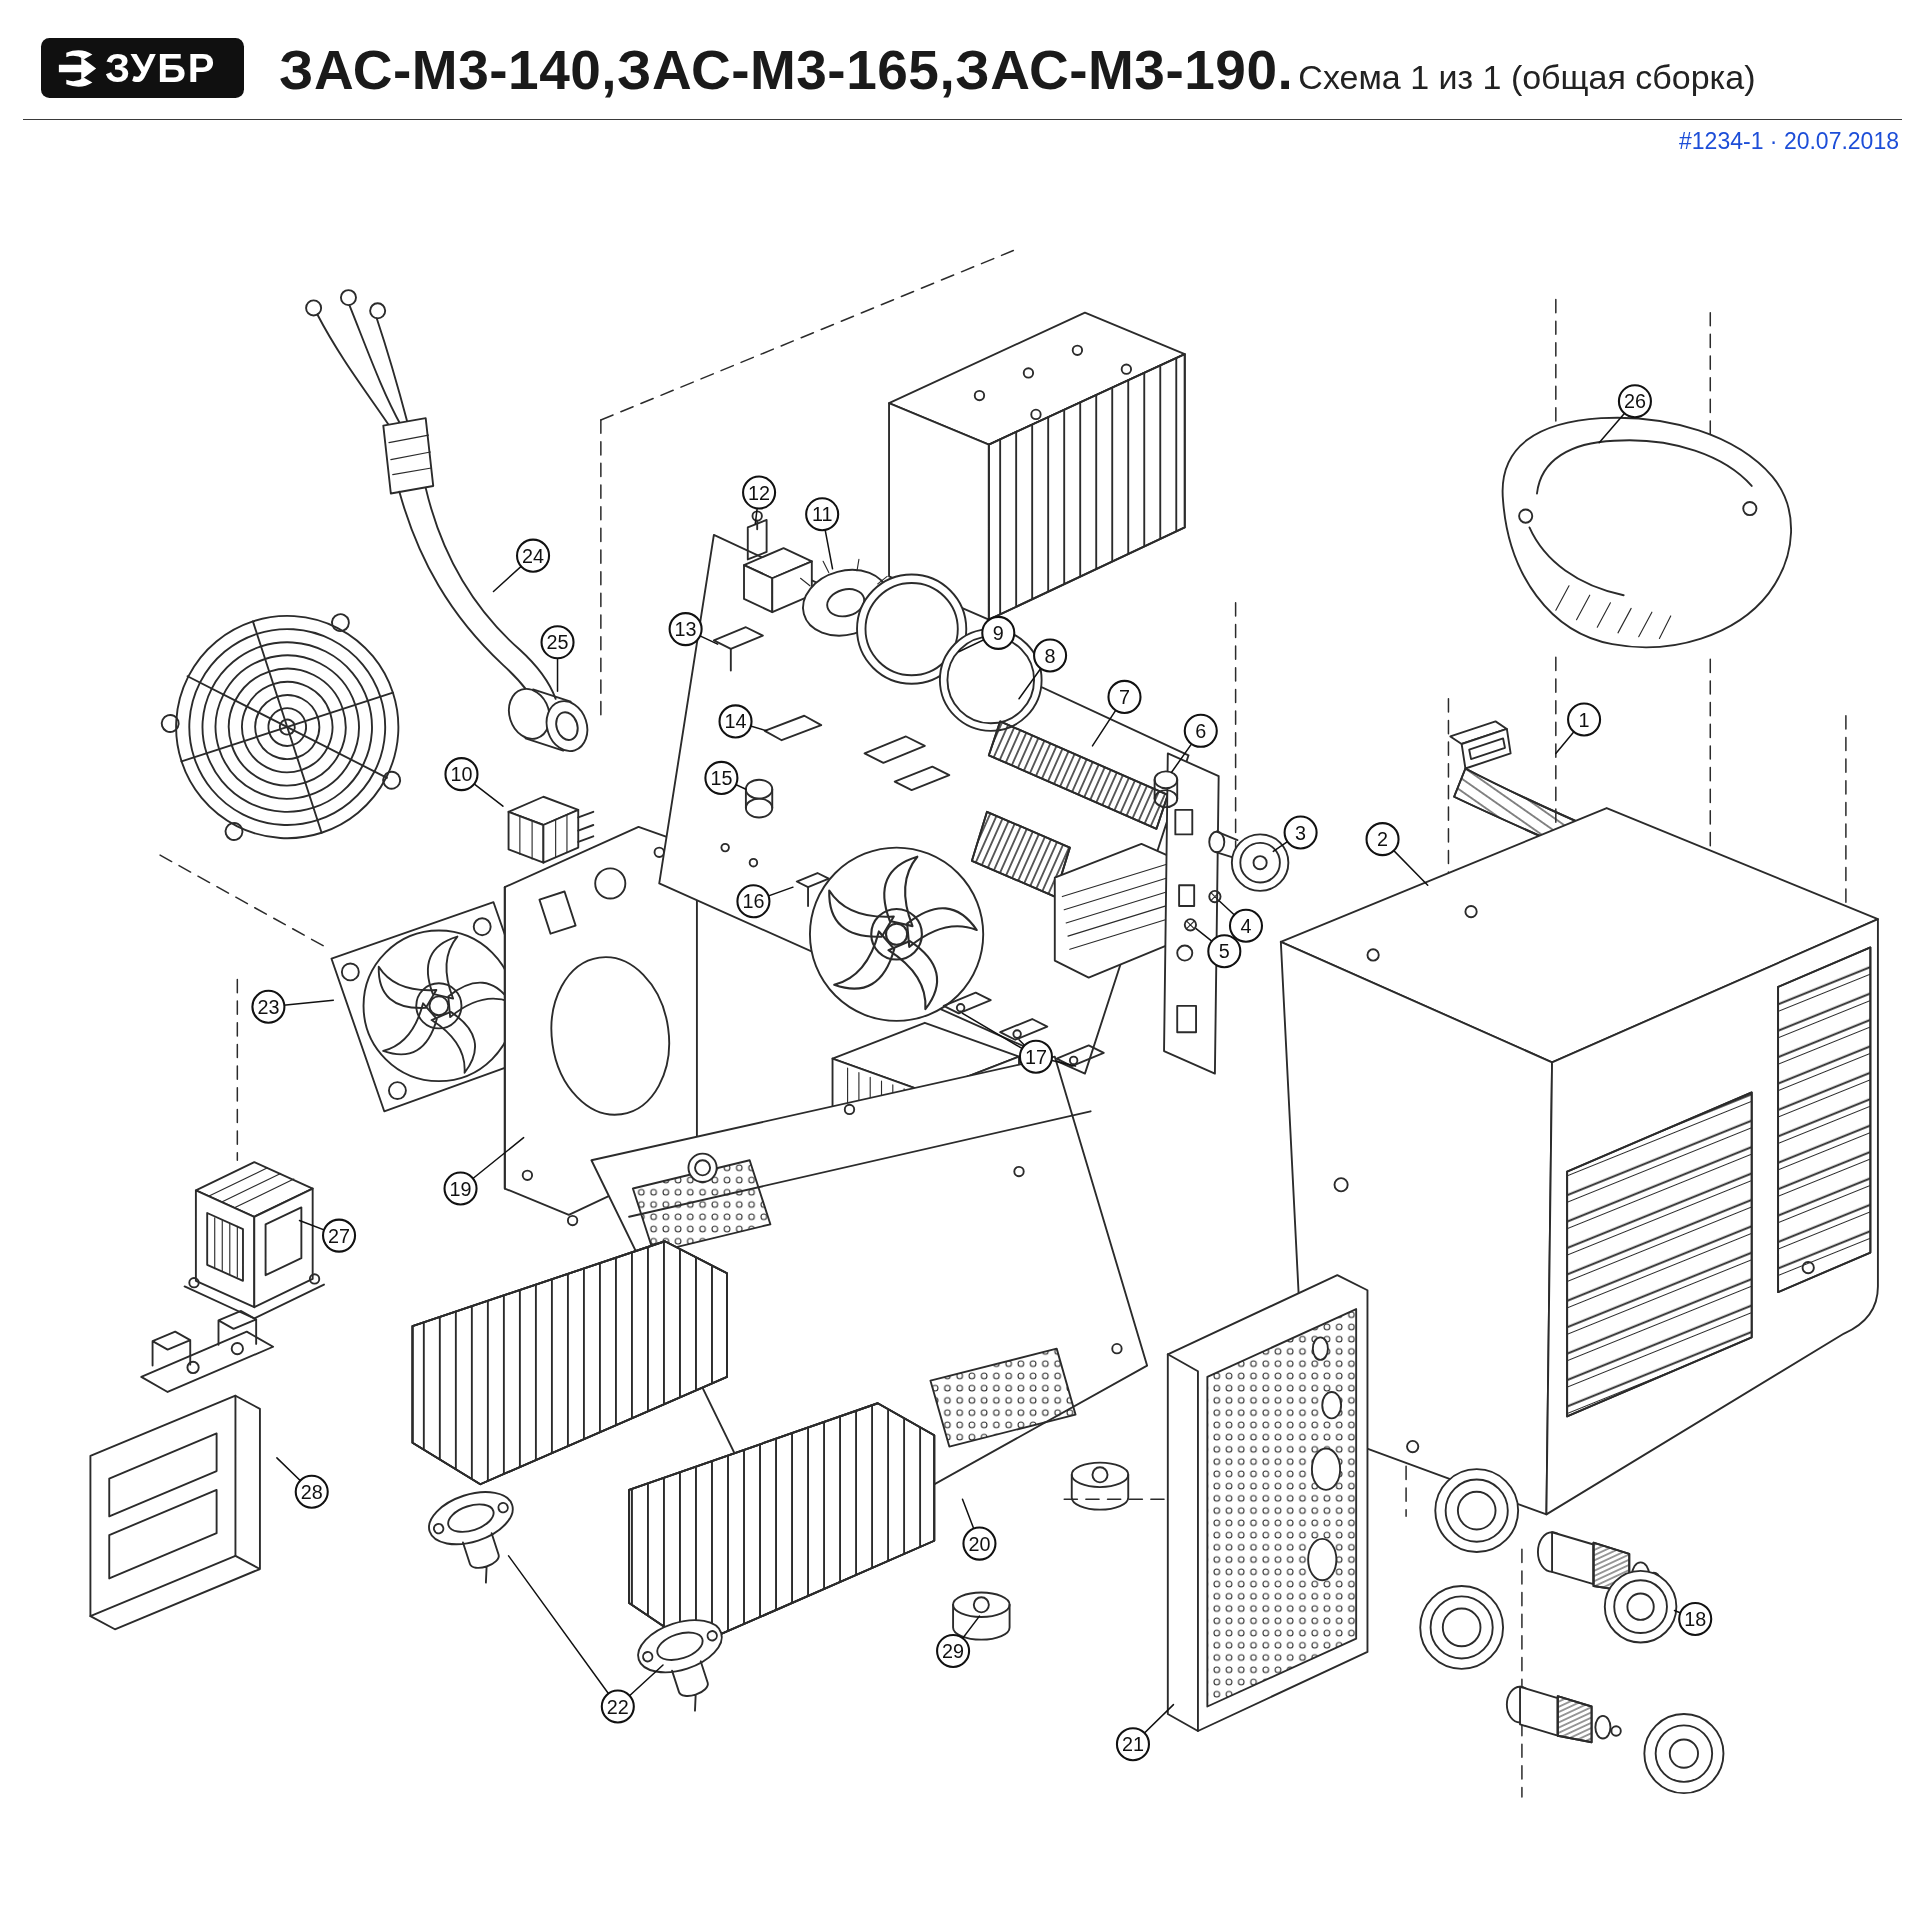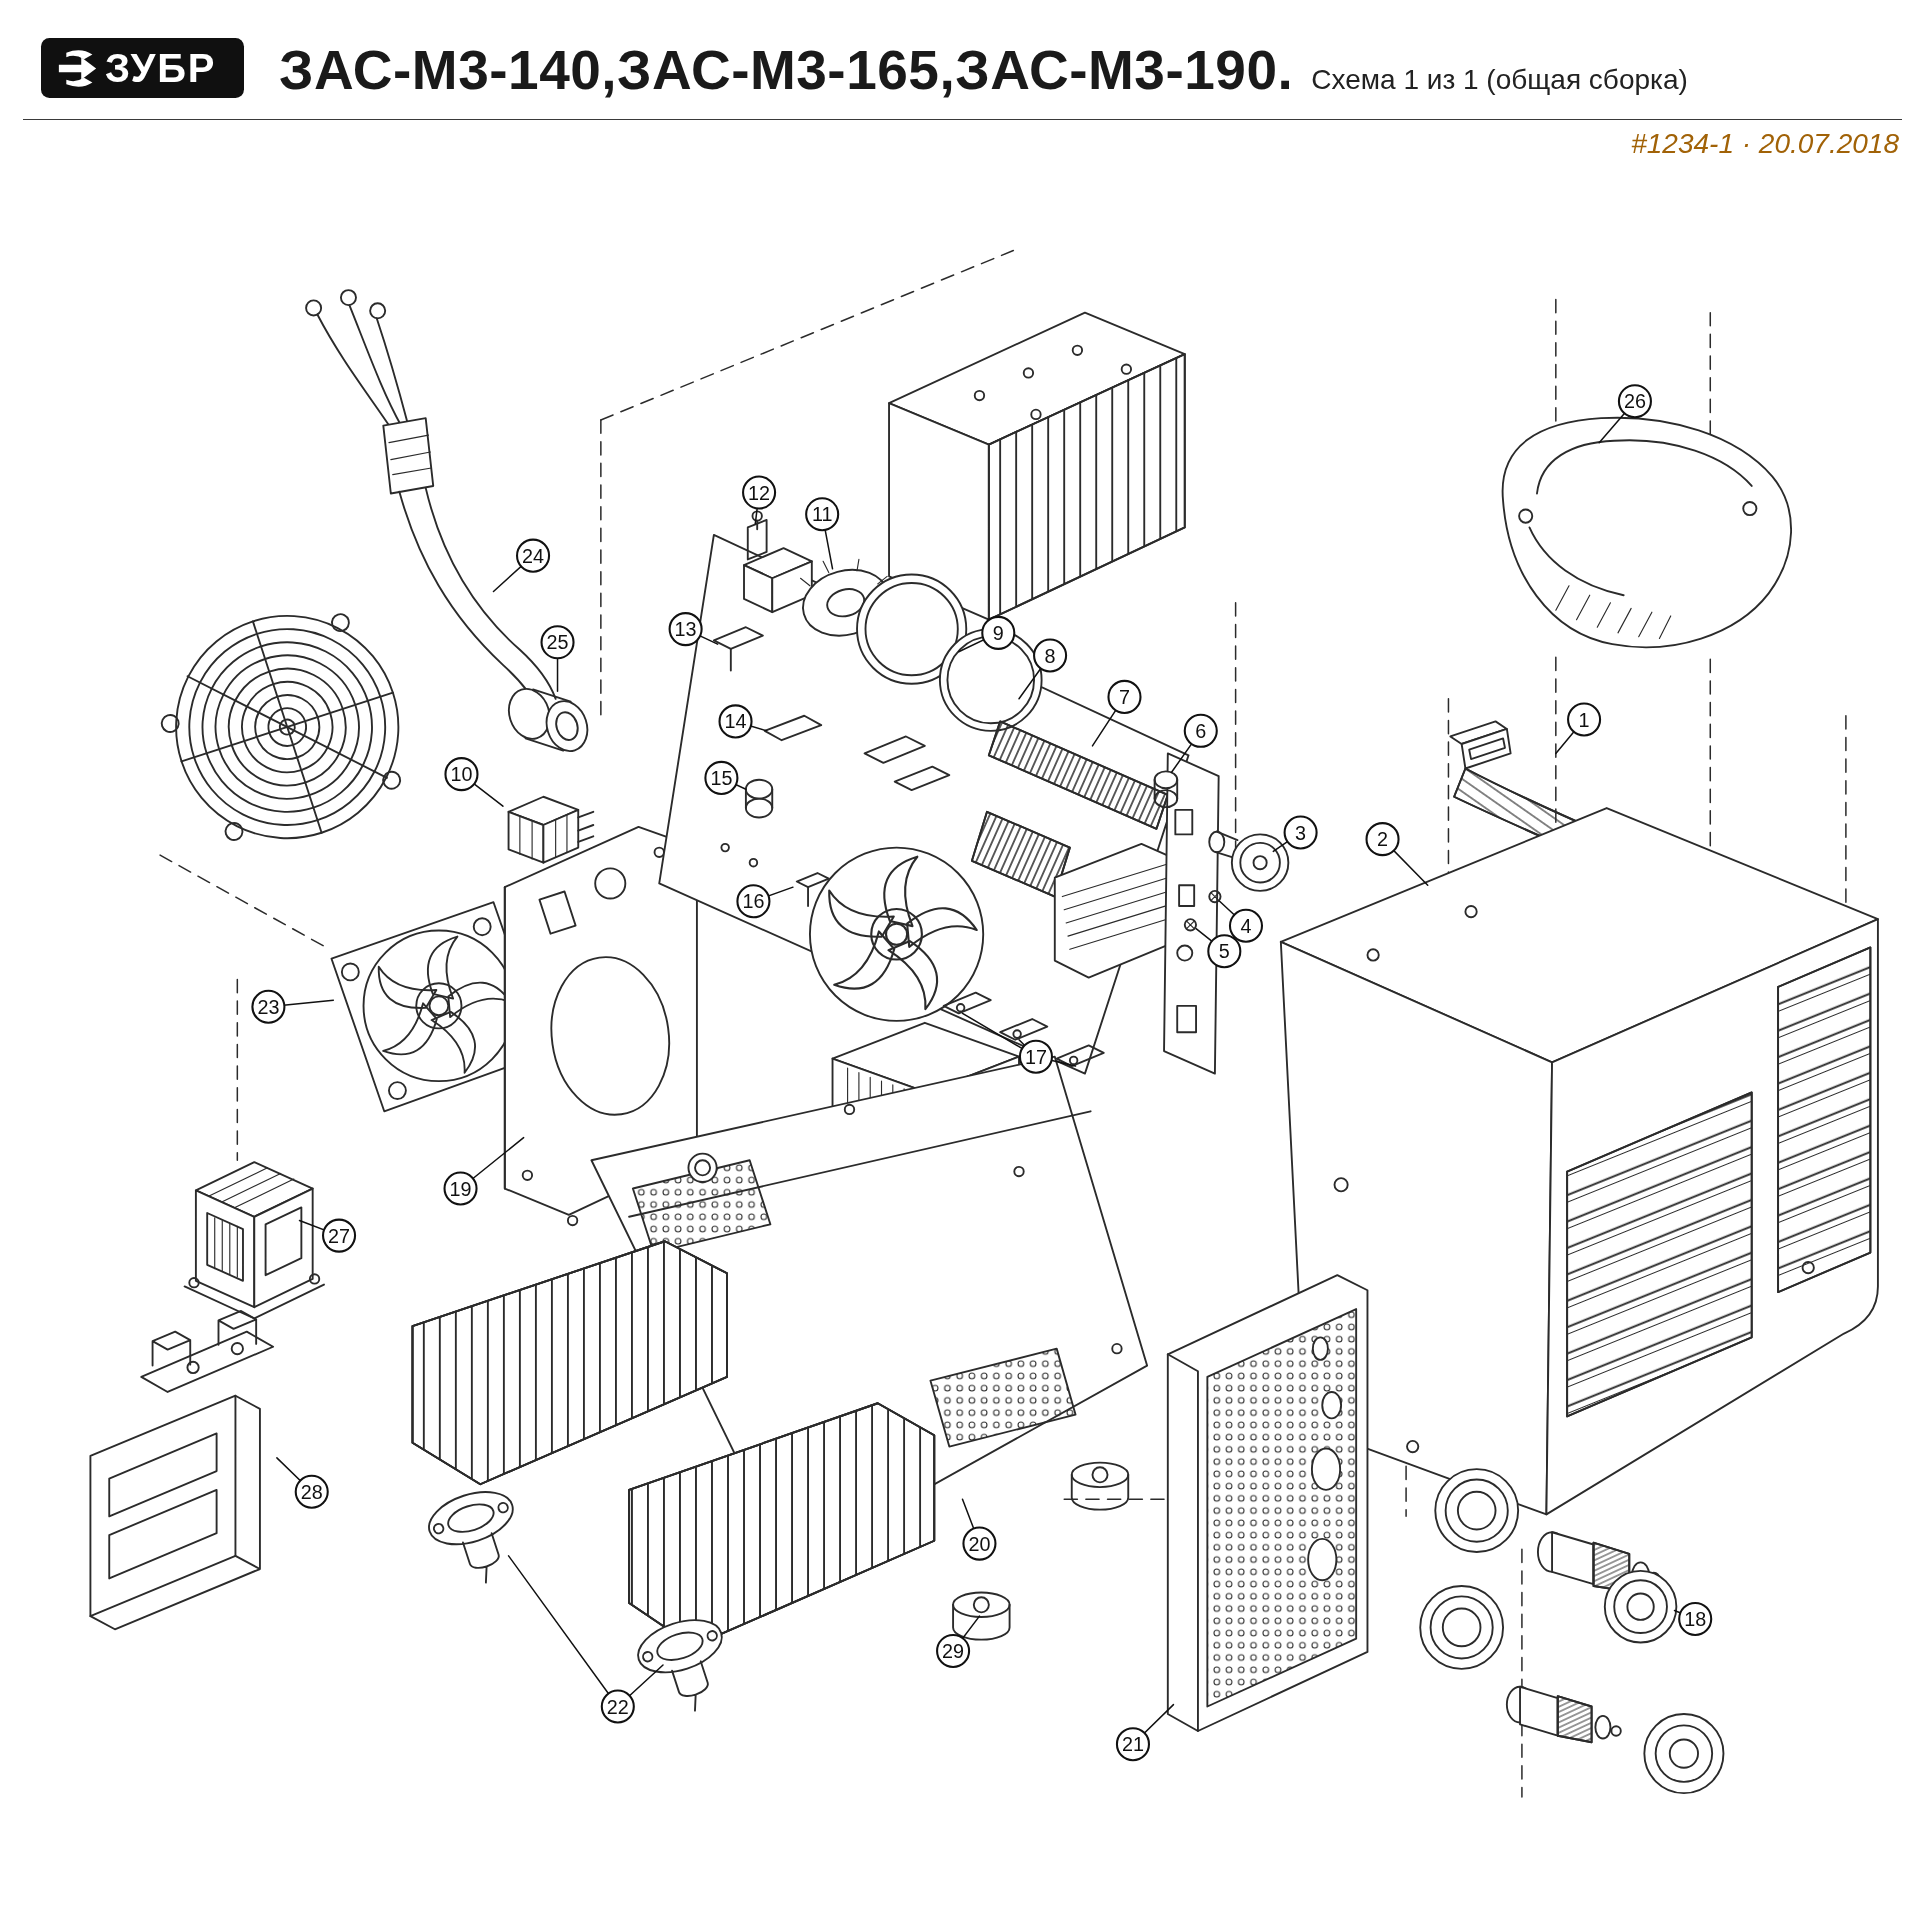--- a/index.html
+++ b/index.html
@@ -5,23 +5,23 @@
   html,body{margin:0;padding:0;background:#fff;}
   .page{position:relative;width:1925px;height:1925px;background:#fff;overflow:hidden;
         font-family:"Liberation Sans",sans-serif;color:#1a1a1a;}
   
   .logo{position:absolute;left:41px;top:38px;width:203px;height:60px;background:#101010;
         border-radius:8.5px;display:flex;align-items:center;gap:4px;padding:0 13px;box-sizing:border-box;}
   .logo-icon{width:47px;height:41px;flex:0 0 auto;}
   .logo-text{color:#fff;font-weight:bold;font-size:40px;letter-spacing:1.9px;line-height:1;}
   .title-line{position:absolute;left:279px;top:38px;margin:0;white-space:nowrap;font-weight:normal;}
   .title{font-size:55px;font-weight:bold;letter-spacing:0.5px;}
-  .subtitle{font-size:28px;font-weight:normal;color:#222;margin-left:18px;}
+  .subtitle{font-size:34px;font-weight:normal;color:#222;margin-left:5px;}
   .header-rule{position:absolute;left:22.6px;right:22.6px;top:119px;border-top:1.9px solid #3a3a3a;height:0;}
-  .doc-ref{position:absolute;right:26px;top:128px;font-size:28px;color:#a16207;font-style:italic;}
+  .doc-ref{position:absolute;right:26px;top:128px;font-size:23px;color:#1d4ed8;}
   
   svg.diagram{position:absolute;left:0;top:0;width:1925px;height:1925px;}
   .d path,.d line,.d circle,.d ellipse,.d polygon,.d rect{
       fill:none;stroke:#2b2b2b;stroke-width:2;stroke-linejoin:round;stroke-linecap:round;}
   .d .dash{stroke-dasharray:14 9;stroke-width:1.6;}
   .d .thin{stroke-width:1.2;}
   .callouts line{stroke:#111;stroke-width:1.6;}
   .callouts circle{fill:#fff;stroke:#111;stroke-width:2.2;}
   .callouts text{font-family:"Liberation Sans",sans-serif;font-size:21px;fill:#111;
       stroke:none;text-anchor:middle;}

